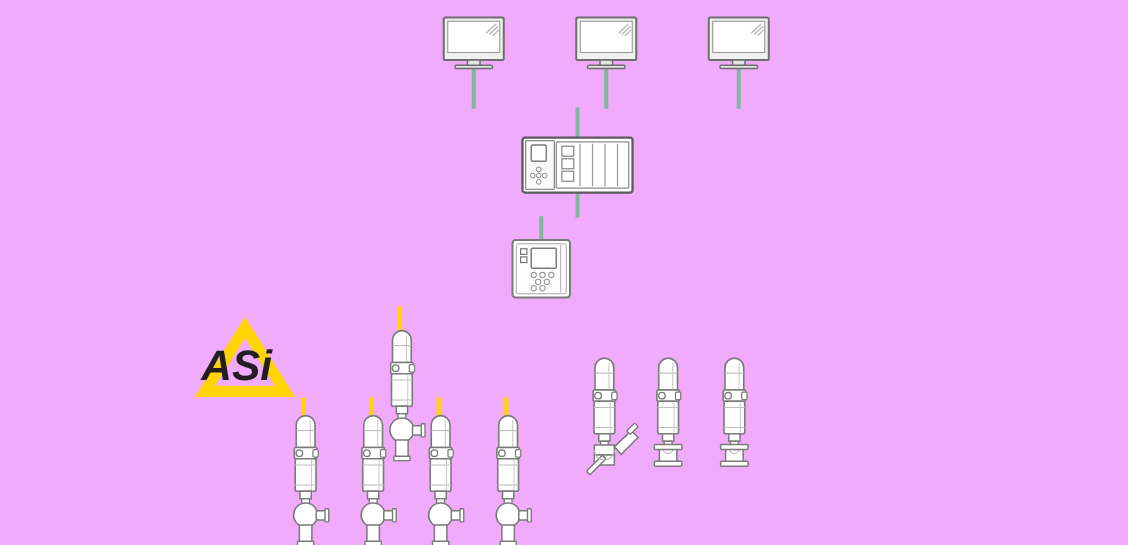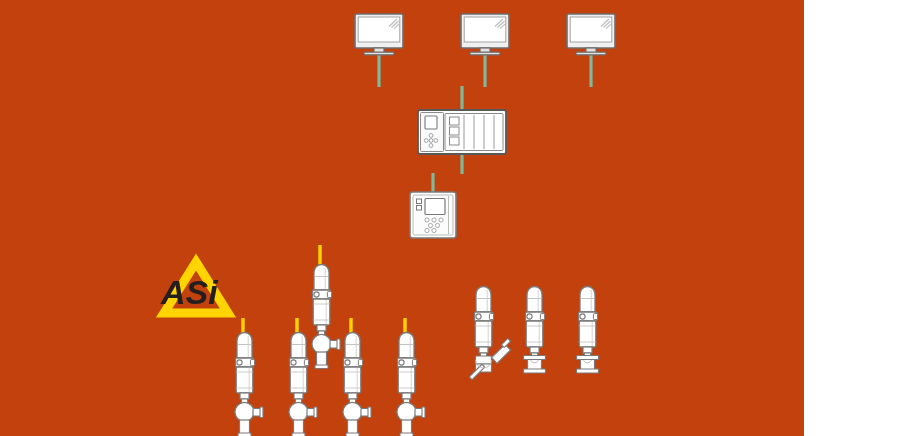--- a/index.html
+++ b/index.html
@@ -1,17 +1,17 @@
 <!DOCTYPE html>
 <html><head>
 <meta charset="utf-8">
 <style>
   html,body{margin:0;padding:0;background:#ffffff;}
   body{font-family:"Liberation Sans",sans-serif;}
-  #stage{position:relative;width:804px;height:436px;background:#c2410c;overflow:hidden;}
+  #stage{position:relative;width:902px;height:436px;background:#f0abfc;overflow:hidden;}
   #stage svg{position:absolute;top:0;left:0;width:902px;height:436px;}
 </style>
 </head>
 <body>
 
 <div id="stage">
 <svg viewBox="0 0 902 436" xmlns="http://www.w3.org/2000/svg">
 
   <defs>
     <linearGradient id="gradEthTop" x1="0" y1="0" x2="1" y2="0">

